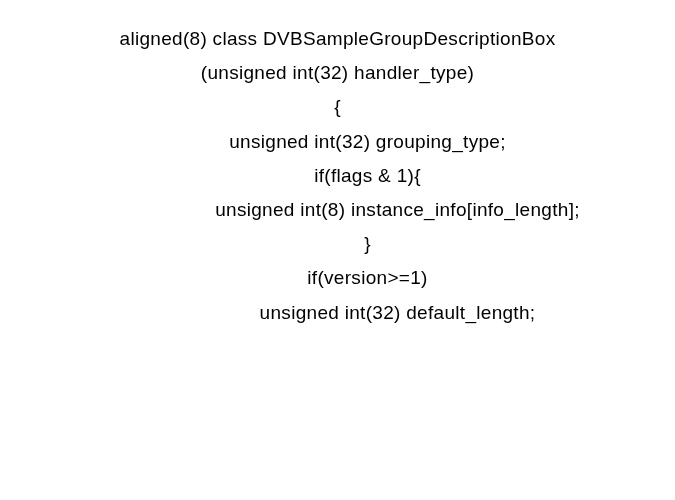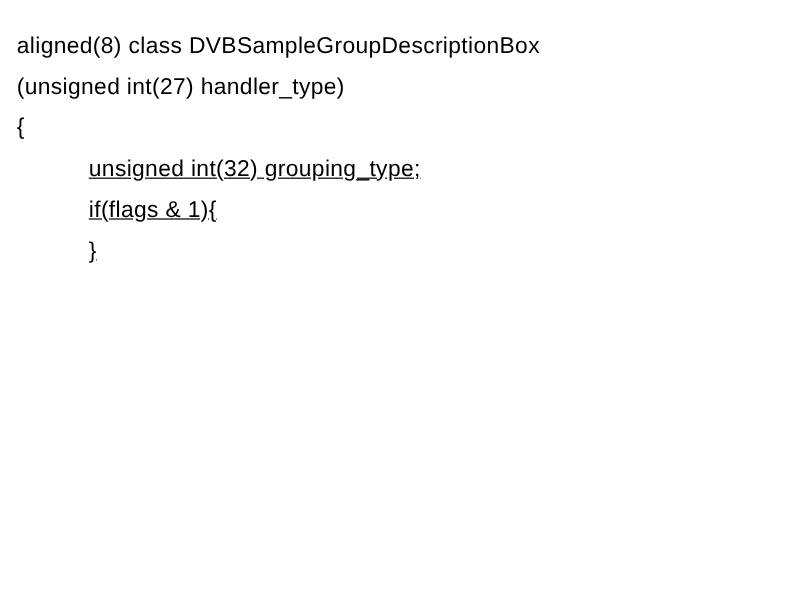--- a/index.html
+++ b/index.html
@@ -9,36 +9,39 @@
     height: 500px;
     background: #ffffff;
     font-family: Arial, Helvetica, sans-serif;
     font-size: 19px;
     color: #000000;
     line-height: 1.8;
     overflow: hidden;
   }
   .code-block {
     padding: 22px 14px;
+    text-align: center;
   }
   .line {
     white-space: pre;
     letter-spacing: 0.3px;
   }
   .indent1 {
     padding-left: 60px;
-    text-decoration: underline;
   }
   .indent2 {
     padding-left: 120px;
   }
 </style>
 </head>
 <body>
 
 <div class="code-block">
   <div class="line">aligned(8) class DVBSampleGroupDescriptionBox</div>
-  <div class="line">(unsigned int(27) handler_type)</div>
+  <div class="line">(unsigned int(32) handler_type)</div>
   <div class="line">{</div>
   <div class="line indent1">unsigned int(32) grouping_type;</div>
   <div class="line indent1">if(flags &amp; 1){</div>
+  <div class="line indent2">unsigned int(8) instance_info[info_length];</div>
   <div class="line indent1">}</div>
+  <div class="line indent1">if(version&gt;=1)</div>
+  <div class="line indent2">unsigned int(32) default_length;</div>
 </div>
 
 </body></html>

